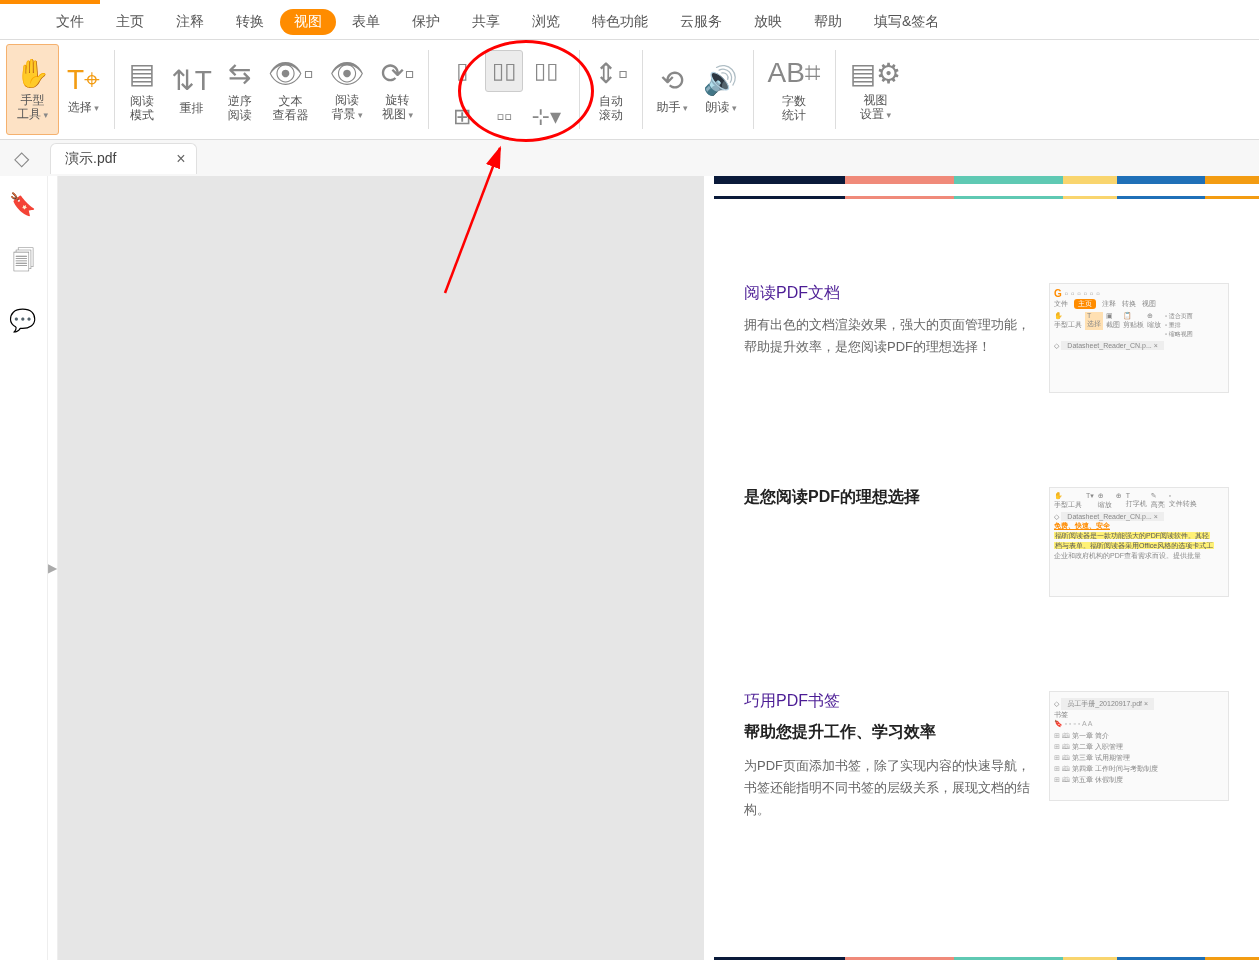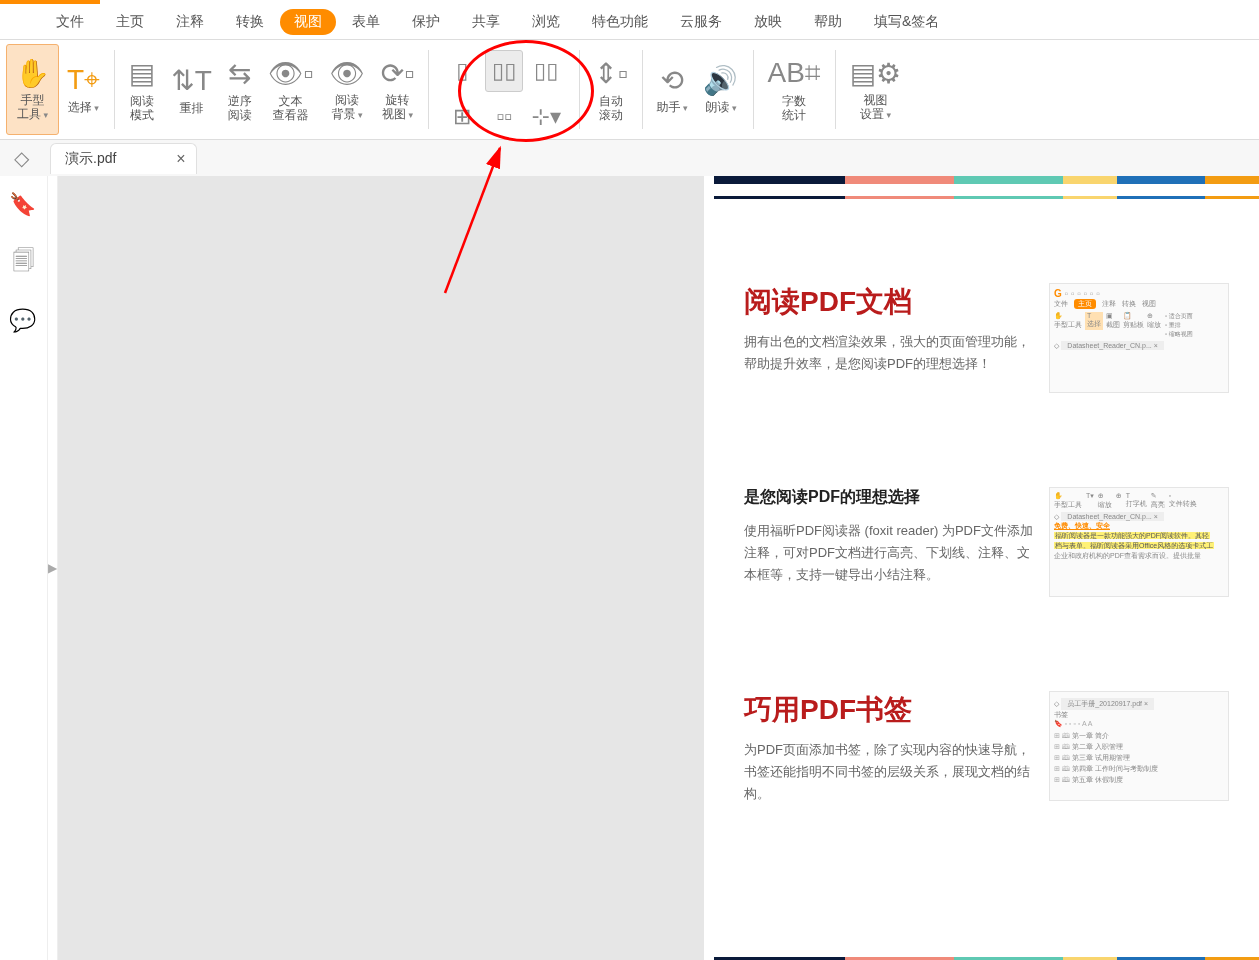--- a/index.html
+++ b/index.html
@@ -30,21 +30,21 @@
   .color-strip { height: 8px; display: flex; }
   .color-strip span { display: block; height: 100%; }
   .cs1 { background: #0a1a3a; flex: 1.2; }
   .cs2 { background: #f08a7a; flex: 1; }
   .cs3 { background: #5fc9b3; flex: 1; }
   .cs4 { background: #f9d56e; flex: 0.5; }
   .cs5 { background: #1f70b8; flex: 0.8; }
   .cs6 { background: #f39c12; flex: 0.5; }
   .feature { padding: 24px 30px 0 30px; display: flex; gap: 16px; }
   .feature .txt { flex: 1; }
-  .feature h2 { color: #b91c1c; font-size: 28px; font-weight: bold; margin-bottom: 10px; }
+  .feature h2 { color: #4c1d95; font-size: 16px; font-weight: normal; margin-bottom: 10px; }
   .feature h3 { color: #222; font-size: 16px; font-weight: bold; margin-bottom: 12px; }
   .feature p { color: #666; font-size: 13px; line-height: 22px; }
   .thumb { width: 180px; height: 110px; background: #fafafa; border: 1px solid #e5e5e5; font-size: 7px; color: #888; padding: 4px; overflow: hidden; position: relative; }
   .thumb .tmenu { display: flex; gap: 6px; font-size: 7px; margin-bottom: 3px; }
   .thumb .tmenu .tmain { background: #ff8c00; color: #fff; padding: 0 4px; border-radius: 3px; }
   .thumb .tgray { color: #aaa; }
   .thumb .thl { background: #fff176; color: #555; padding: 0 1px; }
   .thumb .torange { color: #ff8c00; font-weight: bold; }
   .thumb .ttab { background: #eee; display: inline-block; padding: 1px 6px; font-size: 7px; margin-top: 2px; }
   .thumb .ttab::after { content: " ×"; }
@@ -230,21 +230,20 @@
             <div>▫ <span>缩略视图</span></div>
           </div>
         </div>
         <div>◇ <span class="ttab">Datasheet_Reader_CN.p...</span></div>
       </div>
     </div>
 
     <div class="feature" style="margin-top:70px;">
       <div class="txt">
         <h3>是您阅读PDF的理想选择</h3>
-        <p>使用福昕PDF阅读器 (foxit reader) 为PDF文件添加注释，可对PDF文档进行高亮、下划线、注释、文本框等，支持一键导出小结注释。</p>
       </div>
       <div class="thumb">
         <div style="display:flex;gap:4px;">
           <span>✋<br><span>手型工具</span></span>
           <span>T▾</span>
           <span>⊕<br><span>缩放</span></span>
           <span>⊕</span>
           <span>T<br><span>打字机</span></span>
           <span>✎<br><span>高亮</span></span>
           <span>▫<br><span>文件转换</span></span>
@@ -253,20 +252,21 @@
         <div class="torange" style="text-decoration:underline;">免费、快速、安全</div>
         <div><span class="thl">福昕阅读器是一款功能强大的PDF阅读软件。其轻</span></div>
         <div><span class="thl">档与表单。福昕阅读器采用Office风格的选项卡式工</span></div>
         <div><span>企业和政府机构的PDF查看需求而设。提供批量</span></div>
       </div>
     </div>
 
     <div class="feature" style="margin-top:70px;gap:19px;">
       <div class="txt">
         <h2>巧用PDF书签</h2>
+        <h3>帮助您提升工作、学习效率</h3>
         <p>为PDF页面添加书签，除了实现内容的快速导航，书签还能指明不同书签的层级关系，展现文档的结构。</p>
       </div>
       <div class="thumb">
         <div>◇ <span class="ttab">员工手册_20120917.pdf</span></div>
         <div style="color:#888;">书签</div>
         <div style="color:#ff8c00;">🔖 <span class="tgray">▫ ▫ ▫ ▫ A A</span></div>
         <div class="thumb-list">
           <div>第一章  简介</div>
           <div>第二章  入职管理</div>
           <div>第三章  试用期管理</div>

